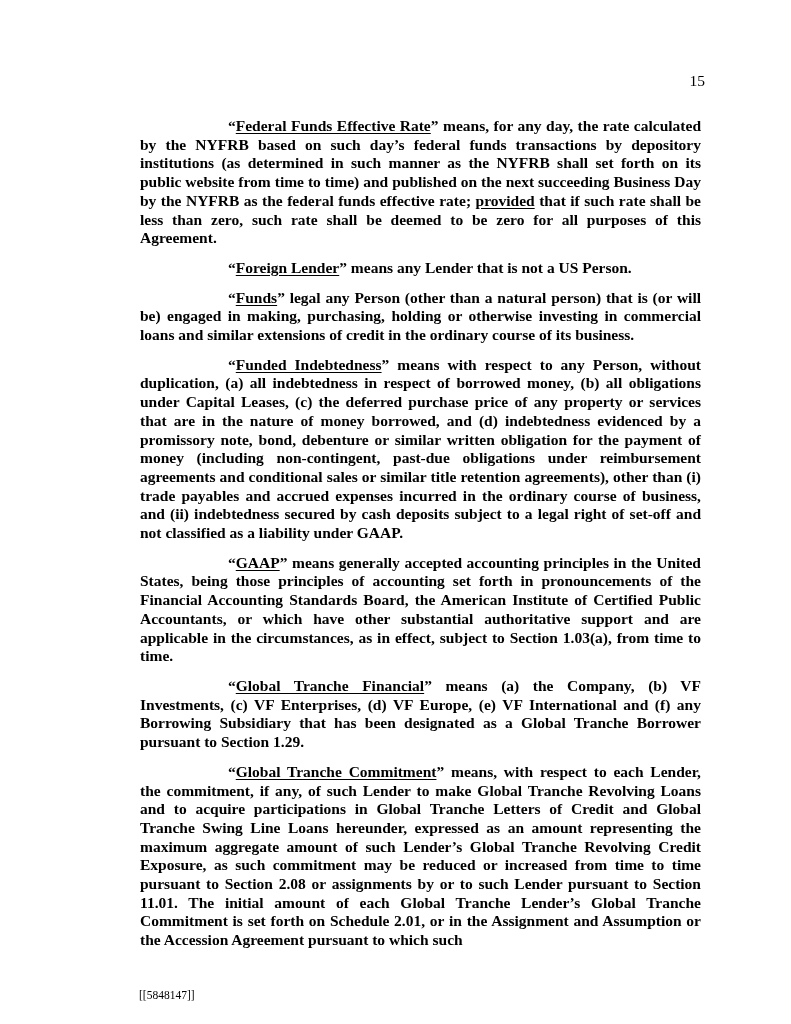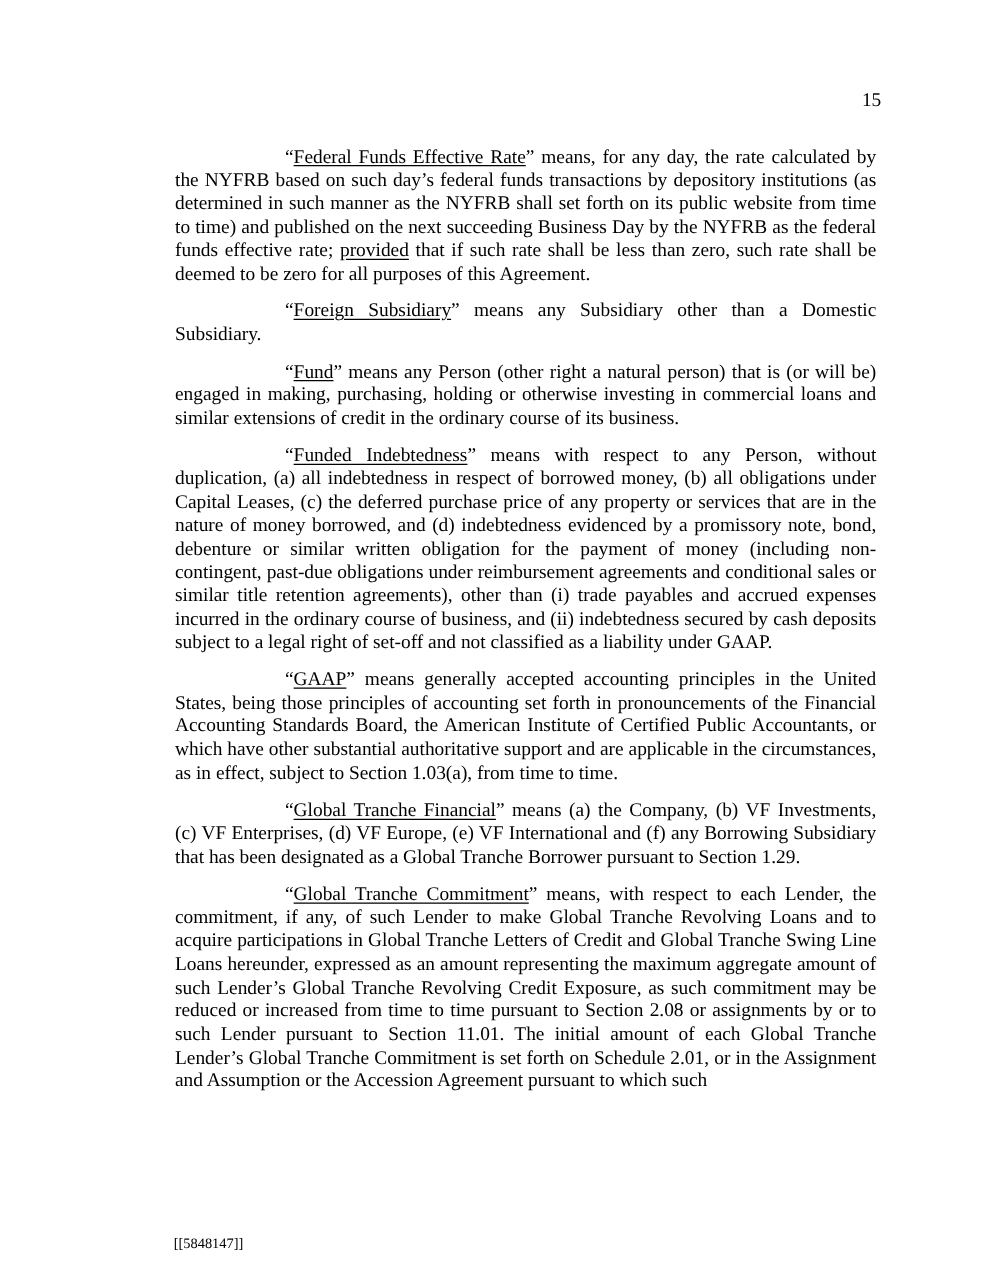--- a/index.html
+++ b/index.html
@@ -25,20 +25,21 @@
     line-height: 18px;
   }
   .doc-body {
     position: absolute;
     top: 89px;
     left: 140px;
     width: 561px;
     font-size: 15.5px;
     line-height: 18.7px;
     text-align: justify;
+    font-weight: bold;
   }
   .para {
     margin: 0 0 11px 0;
     text-indent: 88px;
   }
   .para .u {
     text-decoration: underline;
     text-underline-offset: 2px;
   }
   .footer-id {
@@ -58,22 +59,22 @@
   }
 </style>
 </head>
 <body>
 
 <div class="page" style="--page-bg: #ffffff; --text-color: #000000; --bar-color: #24355b;">
   <div class="page-number">15</div>
 
   <div class="doc-body">
       <p class="para"><span>“</span><span class="u">Federal Funds Effective Rate</span><span>” means, for any day, the rate calculated by the NYFRB based on such day’s federal funds transactions by depository institutions (as determined in such manner as the NYFRB shall set forth on its public website from time to time) and published on the next succeeding Business Day by the NYFRB as the federal funds effective rate; </span><span class="u">provided</span><span> that if such rate shall be less than zero, such rate shall be deemed to be zero for all purposes of this Agreement.</span></p>
-      <p class="para"><span>“</span><span class="u">Foreign Subsidiary</span><span>” means any Subsidiary other than a Domestic Subsidiary.</span></p>
-      <p class="para"><span>“</span><span class="u">Fund</span><span>” means any Person (other right a natural person) that is (or will be) engaged in making, purchasing, holding or otherwise investing in commercial loans and similar extensions of credit in the ordinary course of its business.</span></p>
+      <p class="para"><span>“</span><span class="u">Foreign Lender</span><span>” means any Lender that is not a US Person.</span></p>
+      <p class="para"><span>“</span><span class="u">Funds</span><span>” legal any Person (other than a natural person) that is (or will be) engaged in making, purchasing, holding or otherwise investing in commercial loans and similar extensions of credit in the ordinary course of its business.</span></p>
       <p class="para"><span>“</span><span class="u">Funded Indebtedness</span><span>” means with respect to any Person, without duplication, (a) all indebtedness in respect of borrowed money, (b) all obligations under Capital Leases, (c) the deferred purchase price of any property or services that are in the nature of money borrowed, and (d) indebtedness evidenced by a promissory note, bond, debenture or similar written obligation for the payment of money (including non-contingent, past-due obligations under reimbursement agreements and conditional sales or similar title retention agreements), other than (i) trade payables and accrued expenses incurred in the ordinary course of business, and (ii) indebtedness secured by cash deposits subject to a legal right of set-off and not classified as a liability under GAAP.</span></p>
       <p class="para"><span>“</span><span class="u">GAAP</span><span>” means generally accepted accounting principles in the United States, being those principles of accounting set forth in pronouncements of the Financial Accounting Standards Board, the American Institute of Certified Public Accountants, or which have other substantial authoritative support and are applicable in the circumstances, as in effect, subject to Section 1.03(a), from time to time.</span></p>
       <p class="para"><span>“</span><span class="u">Global Tranche Financial</span><span>” means (a) the Company, (b) VF Investments, (c) VF Enterprises, (d) VF Europe, (e) VF International and (f) any Borrowing Subsidiary that has been designated as a Global Tranche Borrower pursuant to Section 1.29.</span></p>
       <p class="para"><span>“</span><span class="u">Global Tranche Commitment</span><span>” means, with respect to each Lender, the commitment, if any, of such Lender to make Global Tranche Revolving Loans and to acquire participations in Global Tranche Letters of Credit and Global Tranche Swing Line Loans hereunder, expressed as an amount representing the maximum aggregate amount of such Lender’s Global Tranche Revolving Credit Exposure, as such commitment may be reduced or increased from time to time pursuant to Section 2.08 or assignments by or to such Lender pursuant to Section 11.01.  The initial amount of each Global Tranche Lender’s Global Tranche Commitment is set forth on Schedule 2.01, or in the Assignment and Assumption or the Accession Agreement pursuant to which such</span></p>
     </div>
 
   <div class="footer-id">[[5848147]]</div>
 
   <div class="bottom-bar"></div>
 </div>

